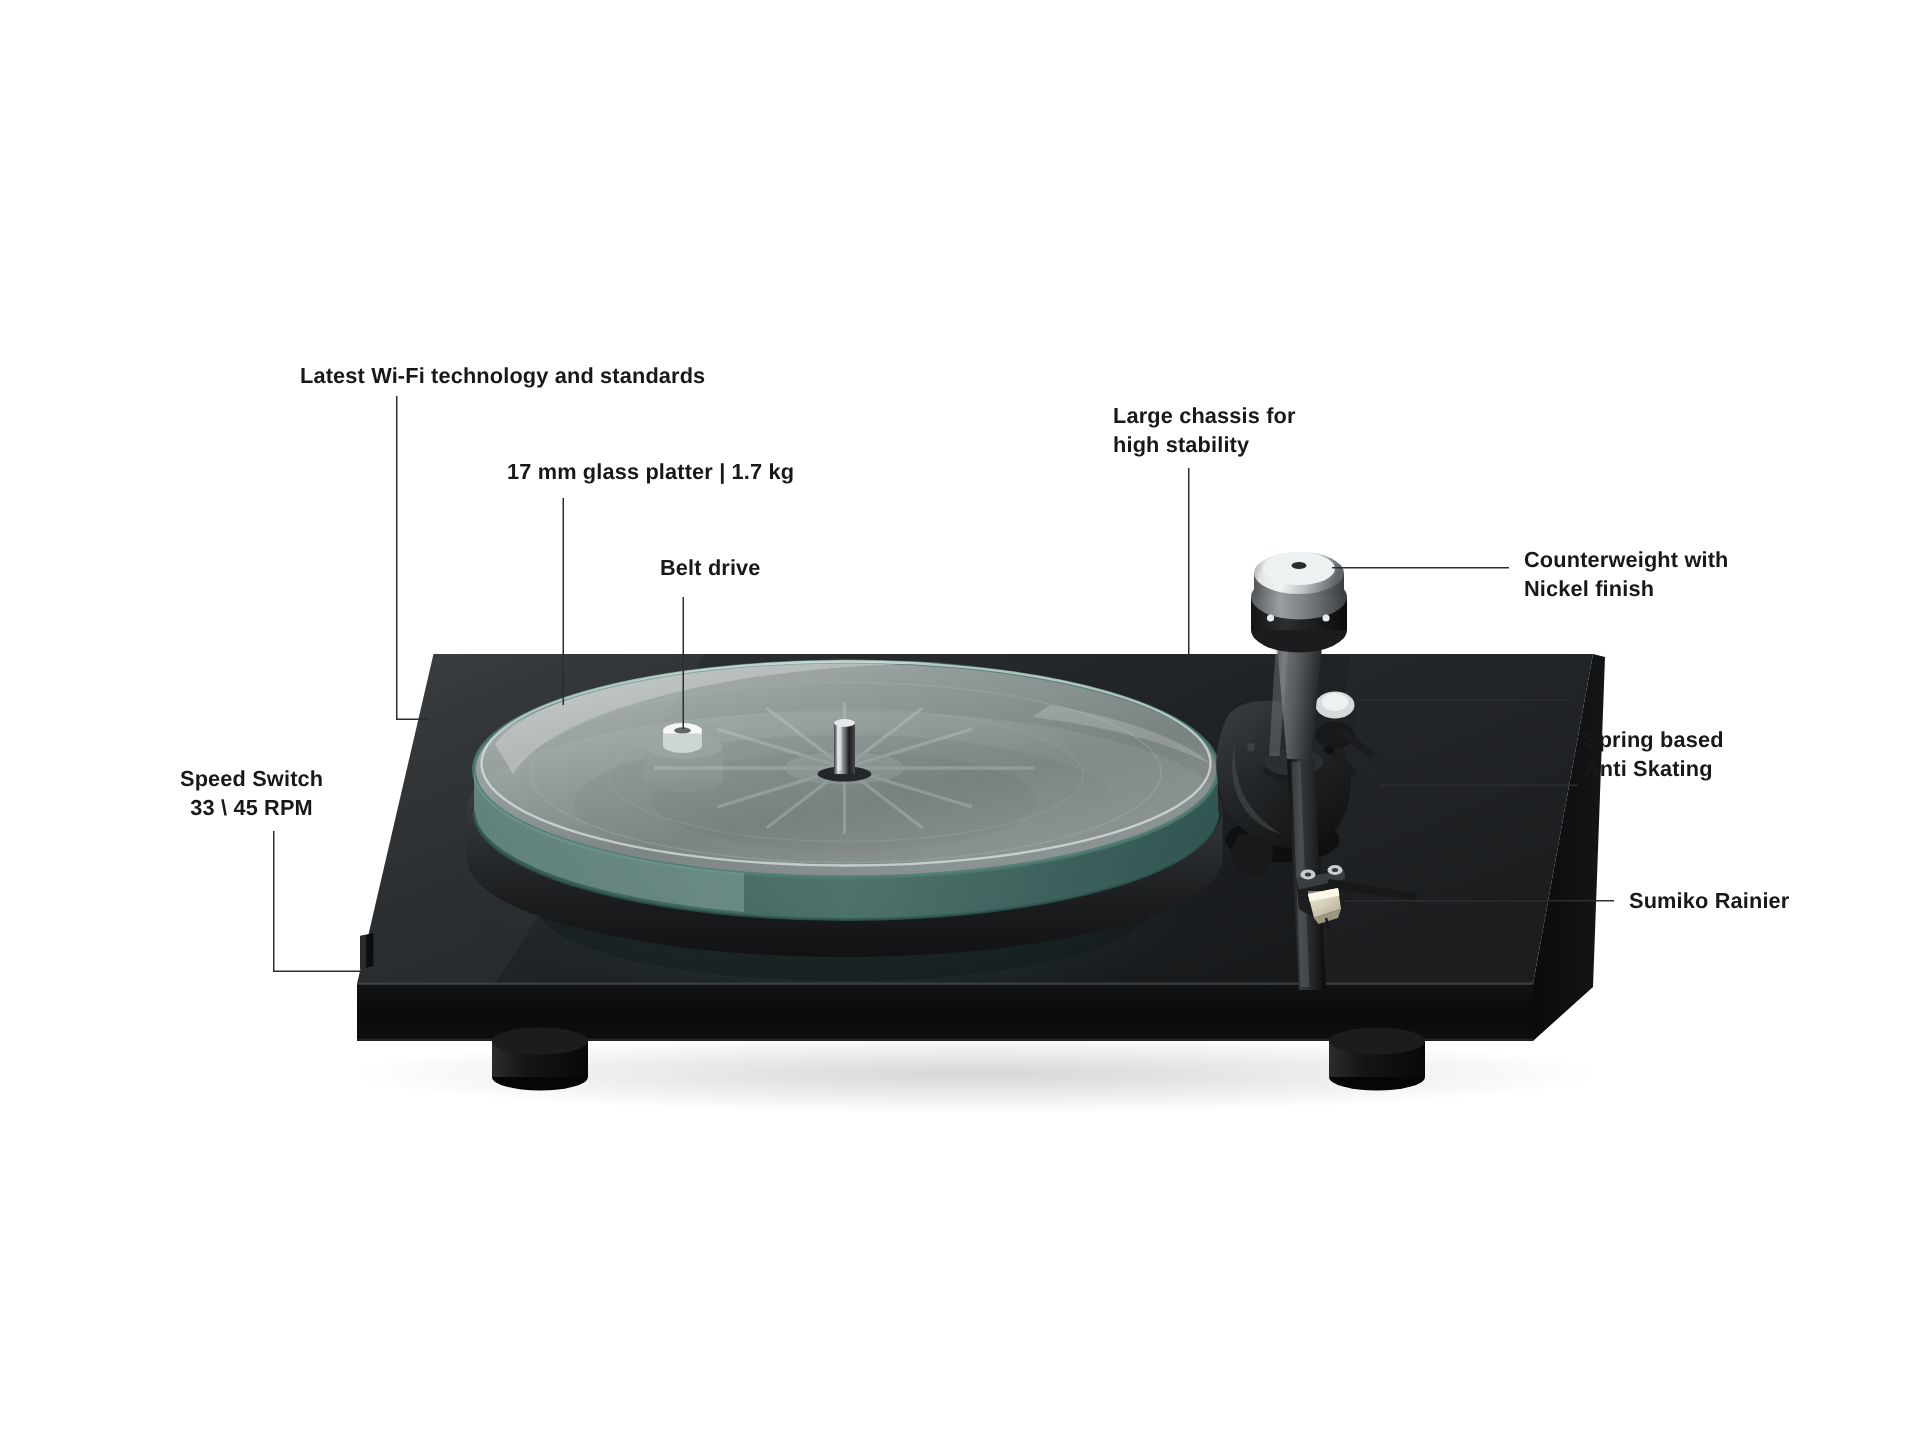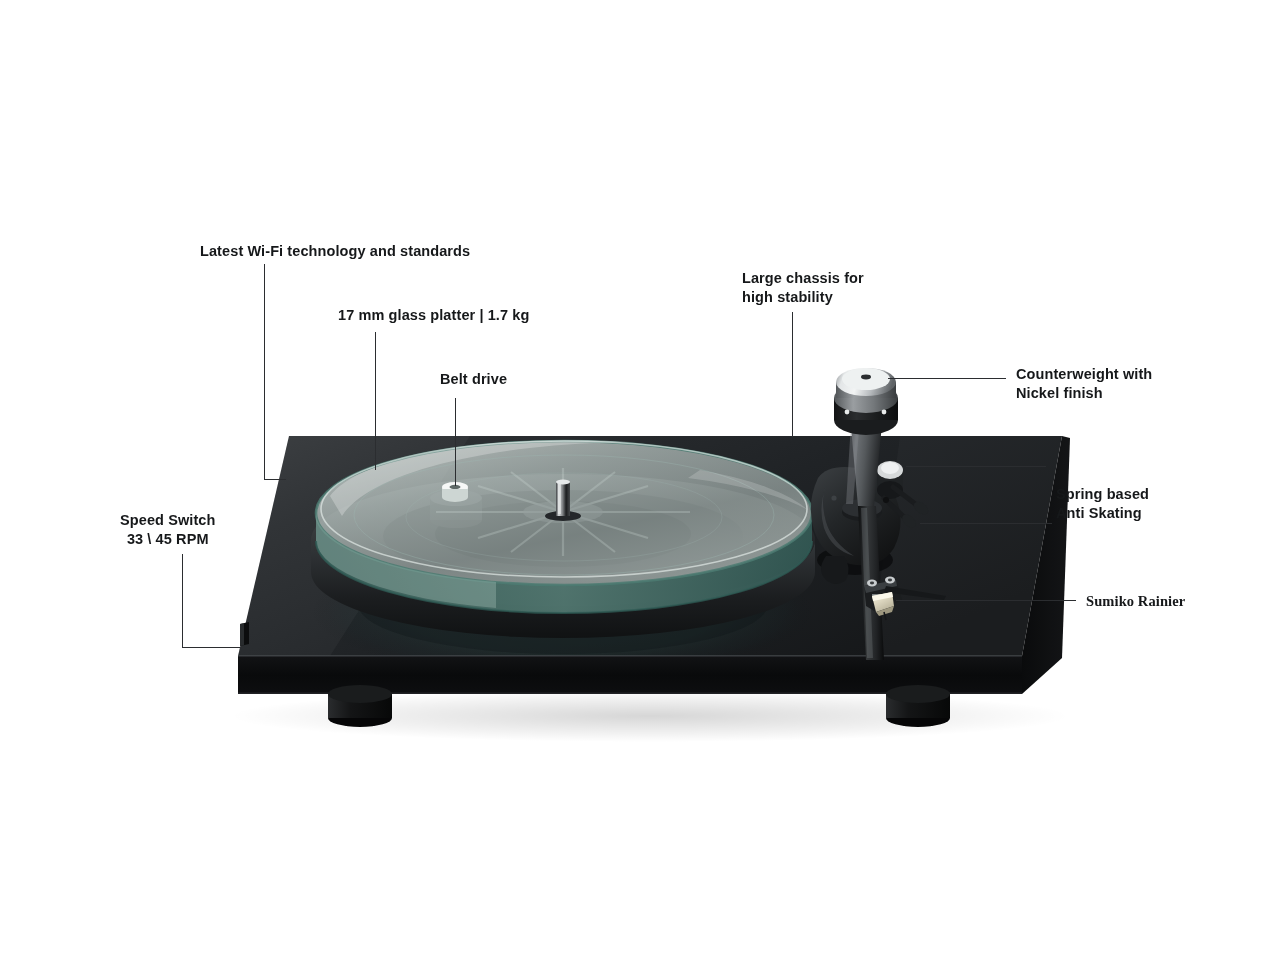--- a/index.html
+++ b/index.html
@@ -398,18 +398,18 @@
   <div class="callout" style="left:742px; top:269px;">Large chassis for
 high stability</div>
 
   <div class="callout right-anchor" style="left:1016px; top:365px;">Counterweight with
 Nickel finish</div>
 
   <div class="callout right-anchor" style="left:1056px; top:441px;margin-top:44px;">Spring based
 Anti Skating</div>
 
 
-  <div class="callout right-anchor" style="left:1086px; top:592px;font-family:Liberation Serif, serif;">Sumiko Rainier</div>
+  <div class="callout right-anchor" style="left:1086px; top:592px;">Sumiko Rainier</div>
 
   <div class="callout" style="left:120px; top:511px;text-align:center;">Speed Switch
 33 \ 45 RPM</div>
 
 </div>
 
 </body></html>

